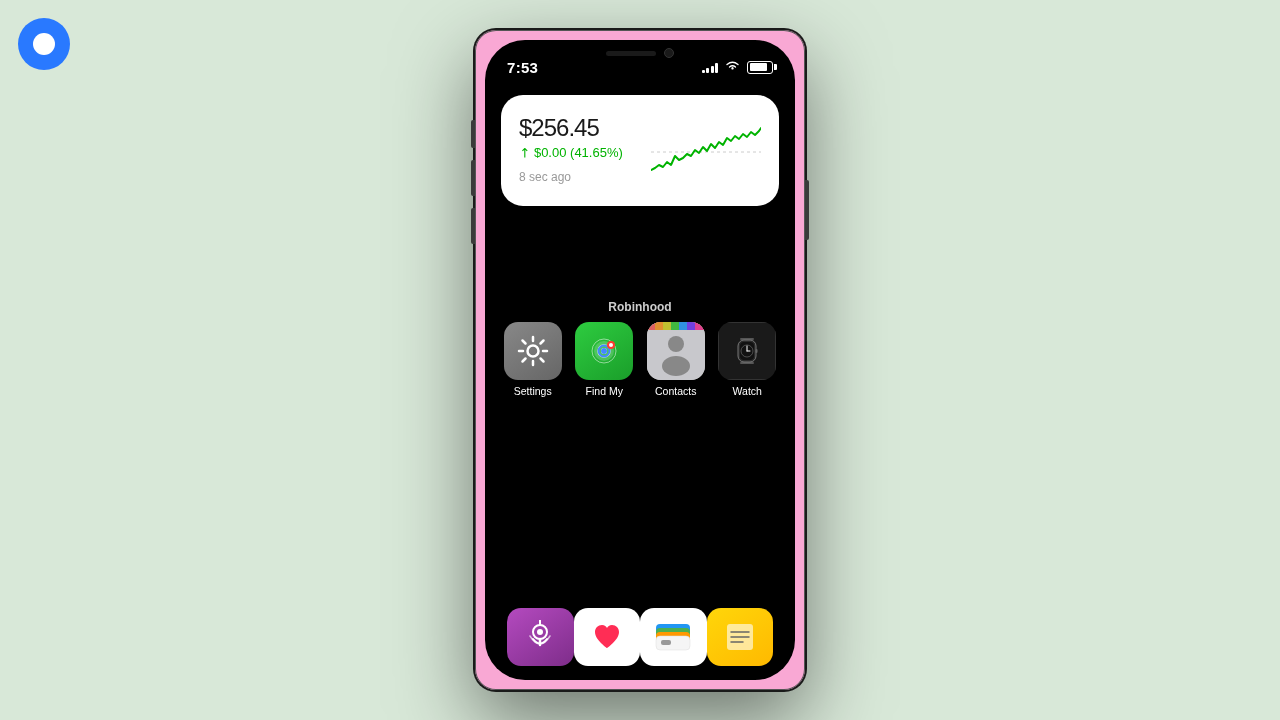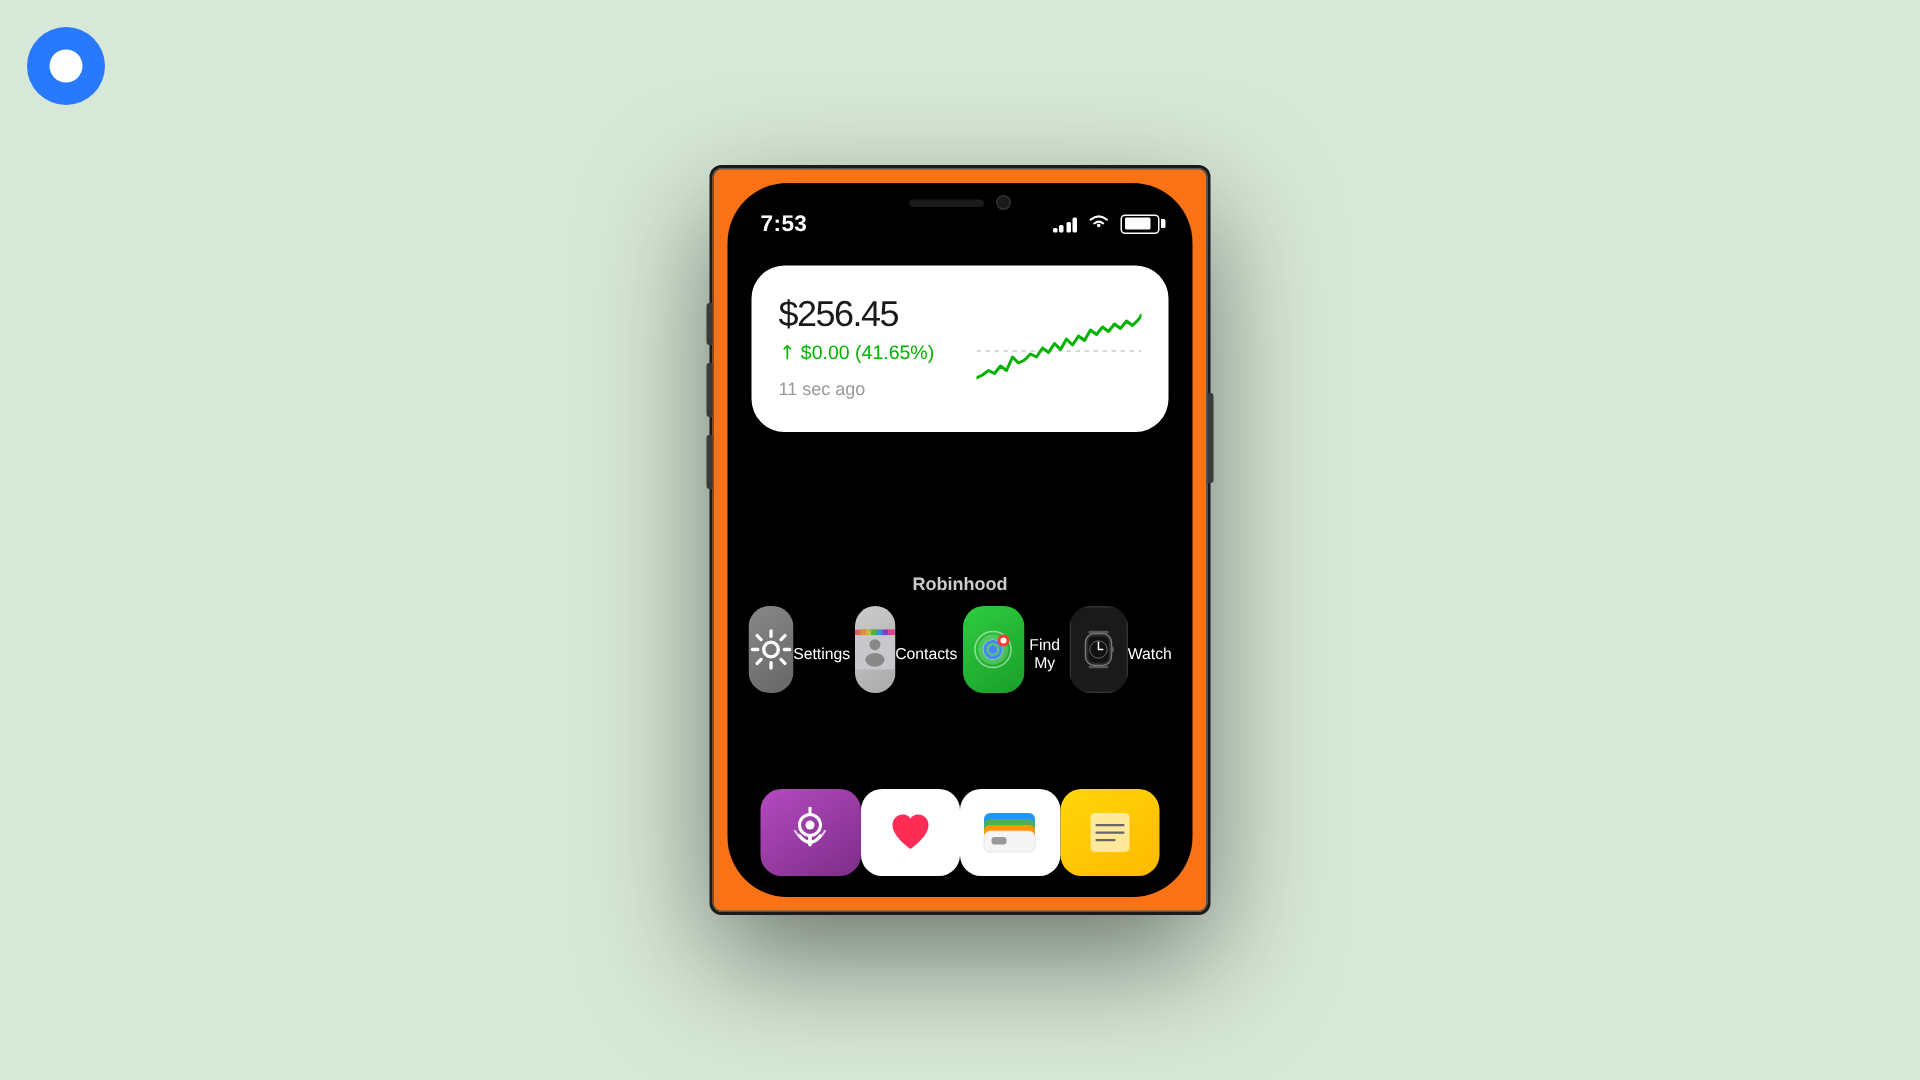--- a/index.html
+++ b/index.html
@@ -34,23 +34,23 @@
       content: '';
       width: 22px;
       height: 22px;
       border-radius: 50%;
       background: white;
     }
 
     
     .phone-shell {
       width: 330px;
-      height: 496px;
-      background: #f97316;
-      border-radius: 6px;
+      height: 660px;
+      background: #f9a8d4;
+      border-radius: 21px;
       position: relative;
       box-shadow:
         0 0 0 2px #1a1a1a,
         0 30px 80px rgba(0,0,0,0.5),
         inset 0 0 0 1px #555;
       overflow: visible;
     }
 
     
     .btn-vol-up {
@@ -290,21 +290,21 @@
     }
 
     .app-row {
       display: flex;
       justify-content: space-around;
       margin-bottom: 8px;
     }
 
     .app-item {
       display: flex;
-      flex-direction: row;
+      flex-direction: column;
       align-items: center;
       width: 68px;
     }
 
     .app-icon {
       width: 58px;
       height: 58px;
       border-radius: 14px;
       display: flex;
       align-items: center;
@@ -466,21 +466,21 @@
       </div>
     </div>
 
     <div class="widget-card">
       <div class="widget-left">
         <div class="widget-amount">$256.45</div>
         <div class="widget-change">
           <span class="arrow-up">↗</span>
           <span class="widget-change-text">$0.00 (41.65%)</span>
         </div>
-        <div class="widget-time">11 sec ago</div>
+        <div class="widget-time">8 sec ago</div>
       </div>
       <svg class="widget-chart" viewBox="0 0 110 80" xmlns="http://www.w3.org/2000/svg">
 
         <line x1="0" y1="42" x2="110" y2="42" stroke="#ccc" stroke-width="1" stroke-dasharray="3,3"></line>
 
         <polyline points="0,60 4,58 8,55 12,57 16,52 20,55 24,46 28,50 32,48 36,44 40,46 44,40 48,43 52,37 56,41 60,34 64,38 68,32 72,35 76,28 80,31 84,26 88,29 92,24 96,27 100,22 104,25 108,21 110,18" fill="none" stroke="#00b300" stroke-width="2" stroke-linejoin="round" stroke-linecap="round"></polyline>
       </svg>
     </div>
 
     <div class="app-label-robinhood">Robinhood</div>
@@ -504,61 +504,61 @@
                   <line x1="9.5" y1="24.5" x2="6.5" y2="27.5"></line>
                 </g>
               </svg>
             </div>
           </div>
           <span class="app-name">Settings</span>
         </div>
 
         <div class="app-item">
           <div class="app-icon">
+            <div class="icon-findmy">
+              <svg width="38" height="38" viewBox="0 0 38 38" xmlns="http://www.w3.org/2000/svg">
+
+                <circle cx="19" cy="19" r="10" fill="white" opacity="0.2"></circle>
+
+                <circle cx="19" cy="19" r="6" fill="none" stroke="white" stroke-width="1.5" opacity="0.8"></circle>
+                <circle cx="19" cy="19" r="12" fill="none" stroke="white" stroke-width="1" opacity="0.5"></circle>
+
+                <circle cx="19" cy="19" r="3" fill="white"></circle>
+
+                <circle cx="19" cy="19" r="5.5" fill="none" stroke="#4488ff" stroke-width="2"></circle>
+                <circle cx="19" cy="19" r="3" fill="#4488ff"></circle>
+
+                <circle cx="26" cy="13" r="4" fill="#ff3b30"></circle>
+                <circle cx="26" cy="13" r="2" fill="white"></circle>
+              </svg>
+            </div>
+          </div>
+          <span class="app-name">Find My</span>
+        </div>
+
+        <div class="app-item">
+          <div class="app-icon">
             <div class="icon-contacts">
               <svg width="58" height="58" viewBox="0 0 58 58" xmlns="http://www.w3.org/2000/svg">
                 <rect width="58" height="58" fill="#c8c8cc"></rect>
 
                 <rect x="0" y="0" width="58" height="8" fill="#e06060"></rect>
                 <rect x="8" y="0" width="8" height="8" fill="#e09030"></rect>
                 <rect x="16" y="0" width="8" height="8" fill="#c0c030"></rect>
                 <rect x="24" y="0" width="8" height="8" fill="#40b840"></rect>
                 <rect x="32" y="0" width="8" height="8" fill="#3090e0"></rect>
                 <rect x="40" y="0" width="8" height="8" fill="#7040e0"></rect>
                 <rect x="48" y="0" width="10" height="8" fill="#e04090"></rect>
 
                 <circle cx="29" cy="22" r="8" fill="#888"></circle>
                 <ellipse cx="29" cy="44" rx="14" ry="10" fill="#888"></ellipse>
               </svg>
             </div>
           </div>
           <span class="app-name">Contacts</span>
-        </div>
-
-        <div class="app-item">
-          <div class="app-icon">
-            <div class="icon-findmy">
-              <svg width="38" height="38" viewBox="0 0 38 38" xmlns="http://www.w3.org/2000/svg">
-
-                <circle cx="19" cy="19" r="10" fill="white" opacity="0.2"></circle>
-
-                <circle cx="19" cy="19" r="6" fill="none" stroke="white" stroke-width="1.5" opacity="0.8"></circle>
-                <circle cx="19" cy="19" r="12" fill="none" stroke="white" stroke-width="1" opacity="0.5"></circle>
-
-                <circle cx="19" cy="19" r="3" fill="white"></circle>
-
-                <circle cx="19" cy="19" r="5.5" fill="none" stroke="#4488ff" stroke-width="2"></circle>
-                <circle cx="19" cy="19" r="3" fill="#4488ff"></circle>
-
-                <circle cx="26" cy="13" r="4" fill="#ff3b30"></circle>
-                <circle cx="26" cy="13" r="2" fill="white"></circle>
-              </svg>
-            </div>
-          </div>
-          <span class="app-name">Find My</span>
         </div>
 
         <div class="app-item">
           <div class="app-icon">
             <div class="icon-watch">
               <svg width="38" height="38" viewBox="0 0 38 38" xmlns="http://www.w3.org/2000/svg">
 
                 <rect x="12" y="6" width="14" height="2" rx="1" fill="#555"></rect>
                 <rect x="12" y="30" width="14" height="2" rx="1" fill="#555"></rect>
                 <rect x="10" y="8" width="18" height="22" rx="6" fill="#2a2a2a" stroke="#777" stroke-width="1"></rect>

